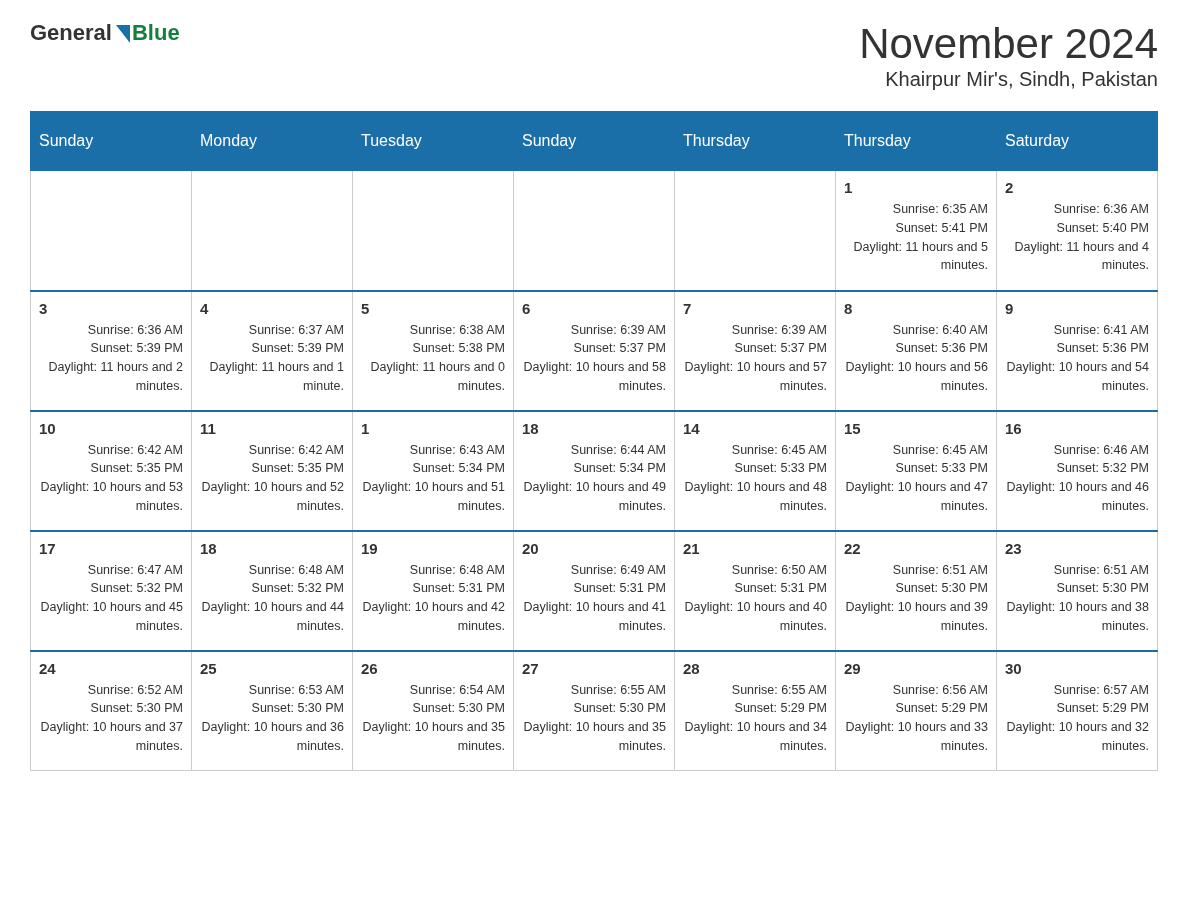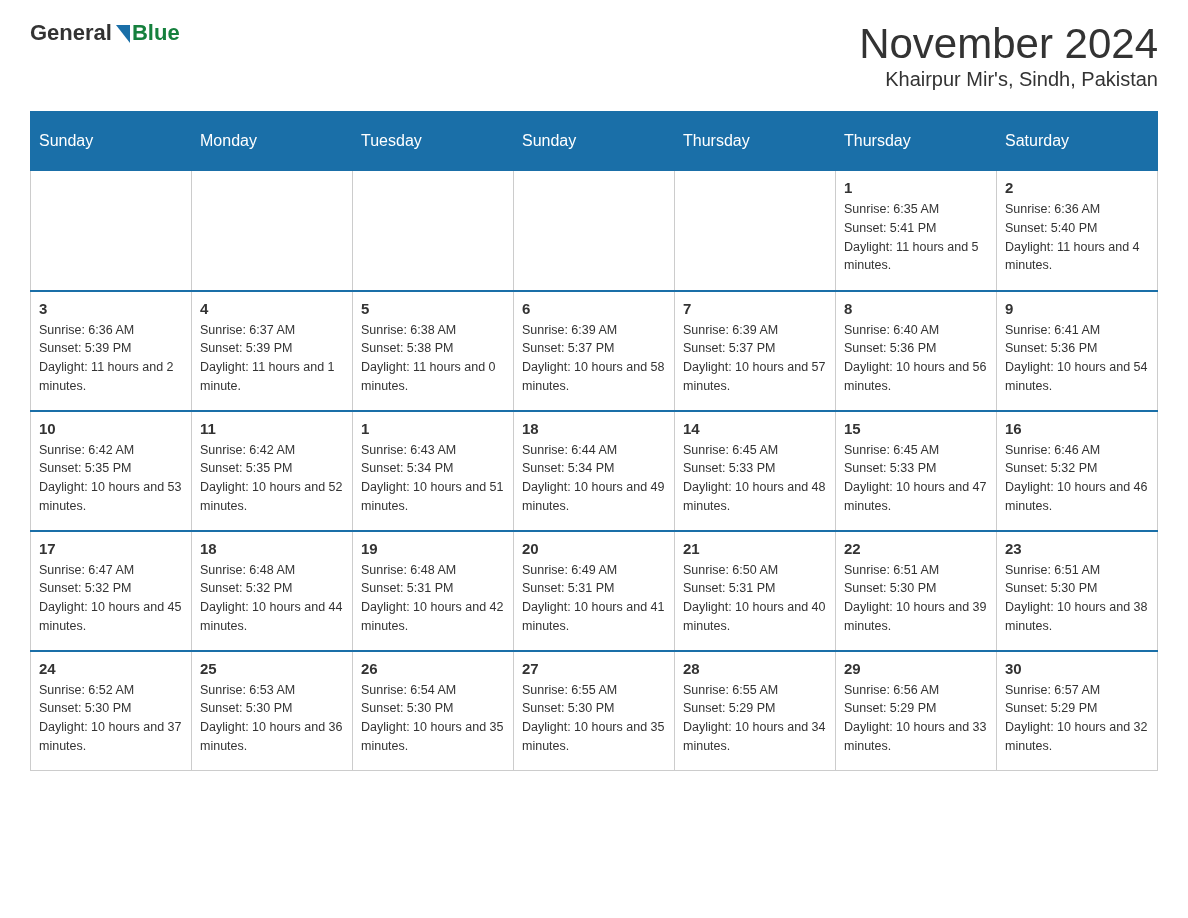--- a/index.html
+++ b/index.html
@@ -80,20 +80,21 @@
       font-size: 15px;
       font-weight: bold;
       color: #333;
       display: block;
       margin-bottom: 4px;
     }
     .day-info {
       font-size: 12.5px;
       line-height: 1.5;
       color: #333;
+      text-align: right;
     }
     .empty-cell {
       background: #fff;
     }
     tr:not(:first-child) td {
       border-top: 2px solid #1a6fa8;
     }
     .logo-row {
       display: flex;
       align-items: center;

